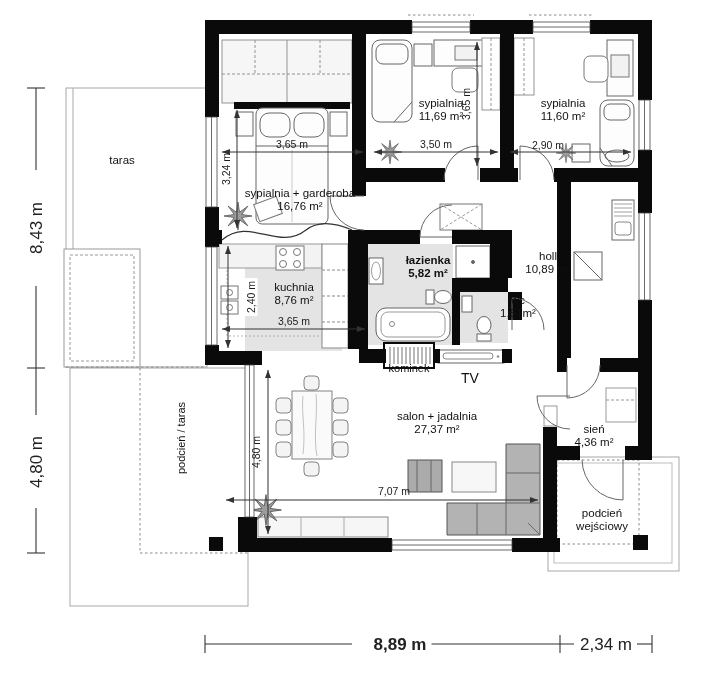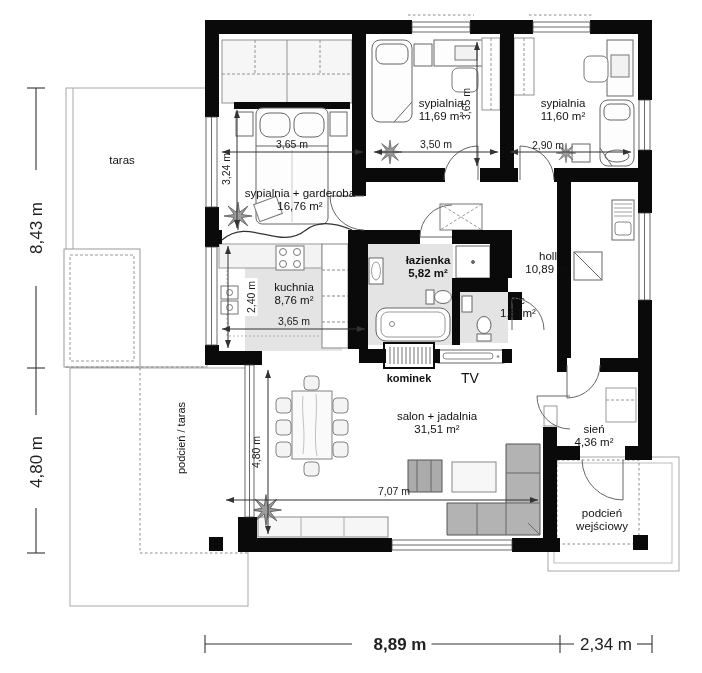--- a/index.html
+++ b/index.html
@@ -339,27 +339,27 @@
 <div class="lbl" style="left:486px;top:307px;margin-left:32px;">
   <span>wc</span>
   <span>1,51m²</span>
 </div>
 <div class="lbl" style="left:548px;top:263px;">
   <span>holl</span>
   <span>10,89 m²</span>
 </div>
 <div class="lbl" style="left:437px;top:423px;">
   <span>salon + jadalnia</span>
-  <span>31,51 m²</span>
+  <span>27,37 m²</span>
 </div>
 <div class="lbl" style="left:594px;top:436px;">
   <span>sień</span>
   <span>4,36 m²</span>
 </div>
-<div class="lbl" style="left:409px;top:378px;font-size:11px;font-weight:bold;">kominek</div>
+<div class="lbl" style="left:409px;top:368px;font-size:11px;">kominek</div>
 <div class="lbl" style="left:470px;top:378px;font-size:14px;">TV</div>
 
 <div class="lbl dim" style="left:292px;top:144px;">3,65 m</div>
 <div class="lbl dim" style="left:436px;top:144px;">3,50 m</div>
 <div class="lbl dim" style="left:548px;top:145px;text-align:center;">2,90 m</div>
 <div class="lbl dim rot" style="left:466px;top:104px;">3,65 m</div>
 <div class="lbl dim rot" style="left:226px;top:169px;">3,24 m</div>
 <div class="lbl dim rot dimbg" style="left:251px;top:297px;">2,40 m</div>
 <div class="lbl dim" style="left:294px;top:321px;">3,65 m</div>
 <div class="lbl dim rot" style="left:256px;top:452px;">4,80 m</div>

